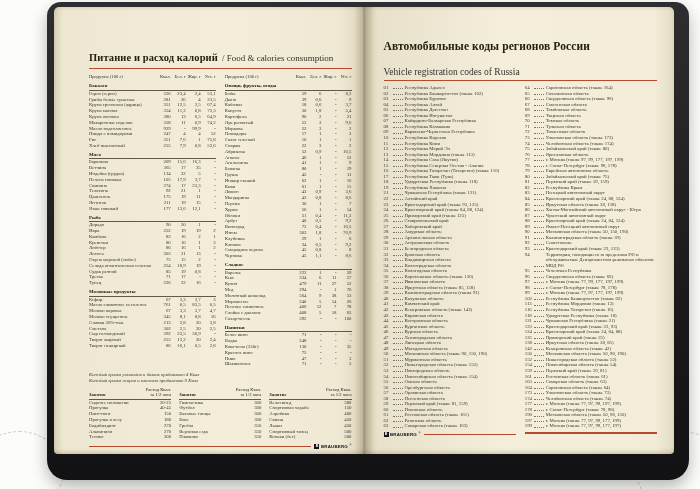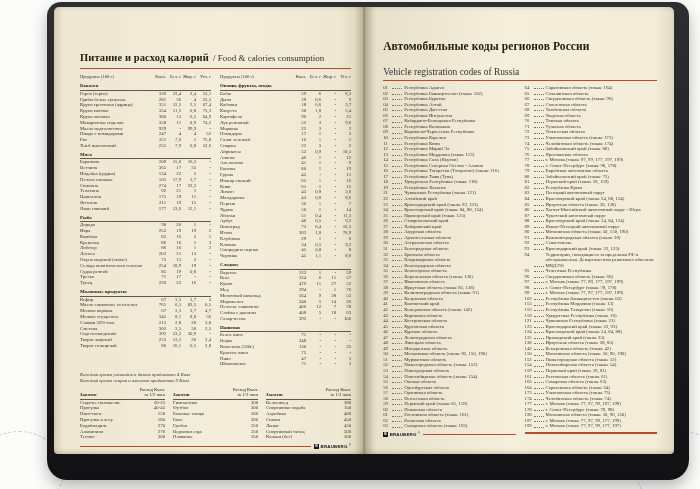--- a/index.html
+++ b/index.html
@@ -12,21 +12,21 @@
   .cover{position:absolute;left:47px;top:2px;width:642px;height:478px;z-index:1;
          background:linear-gradient(180deg,#2e2e31 0%,#1b1b1d 60%,#121214 100%);
          border-radius:14px 14px 20px 20px;box-shadow:0 7px 16px rgba(0,0,0,.28);}
   .pages{position:absolute;left:54px;top:7px;width:620px;height:447px;display:flex;z-index:2;}
   .pages::after{content:"";position:absolute;left:50%;top:0;width:20px;height:100%;
        transform:translateX(-50%);pointer-events:none;
        background:linear-gradient(90deg,rgba(90,78,48,0) 0%,rgba(90,78,48,.22) 42%,rgba(45,38,20,.38) 50%,rgba(90,78,48,.22) 58%,rgba(90,78,48,0) 100%);}
   .page{width:334px;height:100%;position:relative;overflow:hidden;box-sizing:border-box;
         box-shadow:inset 0 -4px 5px -3px rgba(115,100,62,.4), inset 0 3px 4px -3px rgba(115,100,62,.3);}
   .page.pl{background:linear-gradient(90deg,#d8d0b6 0%,#eee7d2 3%,#f3edda 55%,#efe8d3 92%,#dcd4ba 100%);
-           border-radius:5px 0 0 4px;padding:40px 13px 0 26px;}
+           border-radius:5px 0 0 4px;padding:40px 13px 0 35px;}
   .page.pr{background:linear-gradient(90deg,#cec6aa 0%,#e8e1cb 4%,#f4eedb 45%,#f2ecd8 94%,#e3dbc3 100%);
            border-radius:0 5px 4px 0;padding:33px 17px 0 19px;}
   .title-ru{font-size:10.5px;font-weight:bold;color:#25220f;letter-spacing:.1px;}
   .title-en{font-size:9px;color:#34312a;}
   .redrule{height:1.6px;background:#b8492f;margin-top:2.5px;}
   
   .food{display:flex;gap:9px;margin-top:5px;}
   .fhalf{flex:1;min-width:0;}
   .colhead{display:flex;font-size:4.6px;line-height:6.2px;color:#3c382f;}
   .colhead .ph{flex:1;min-width:0;}

